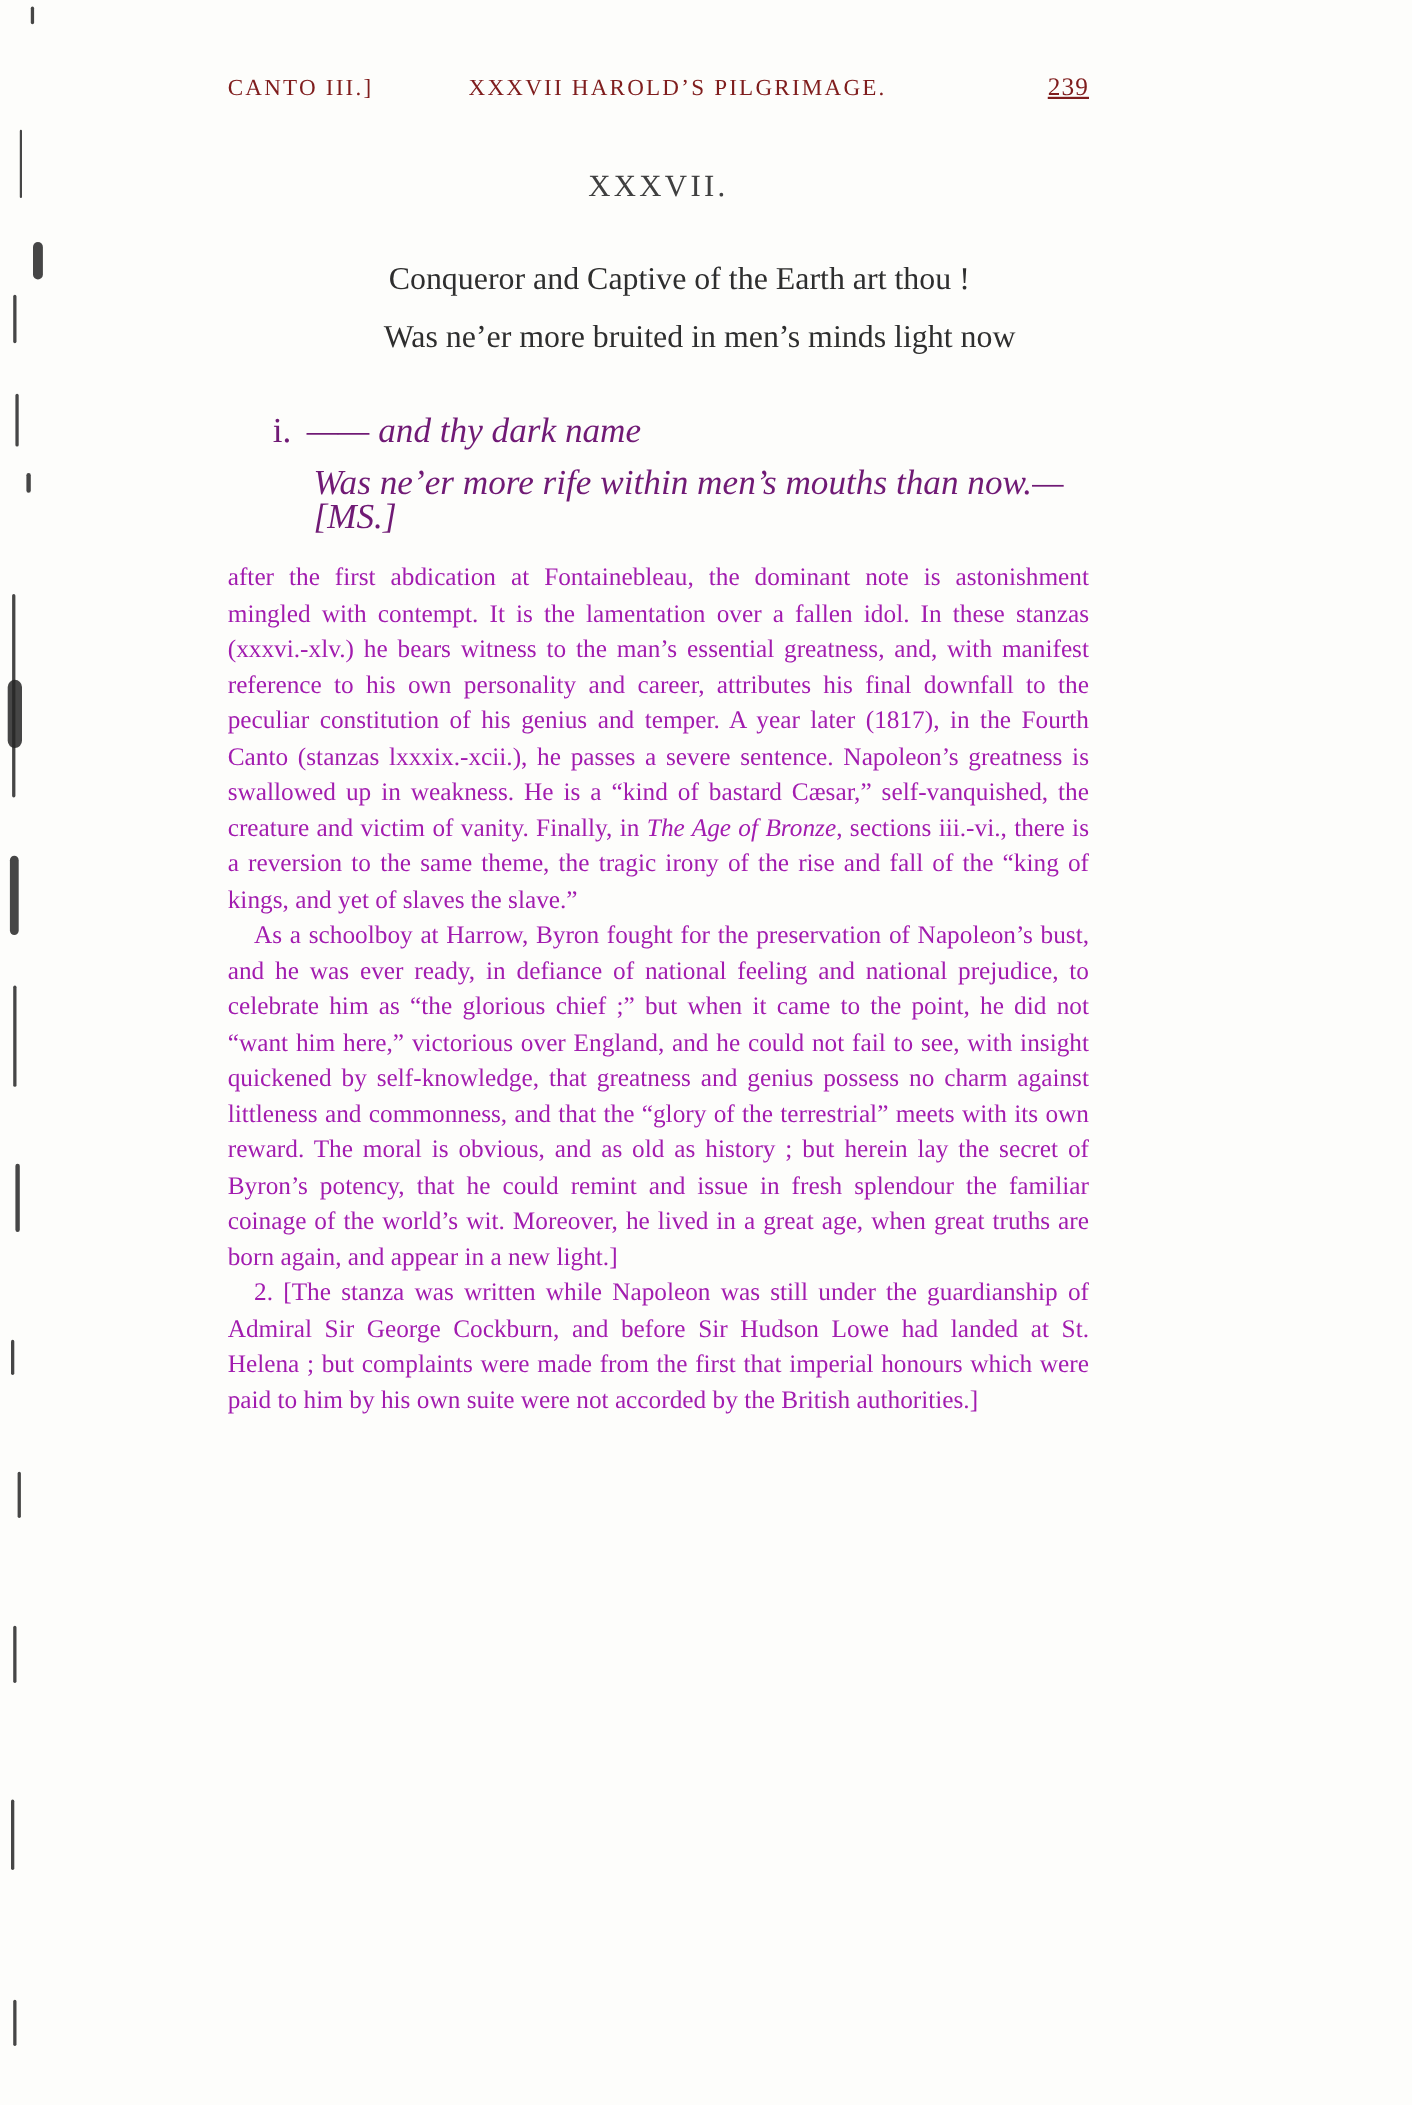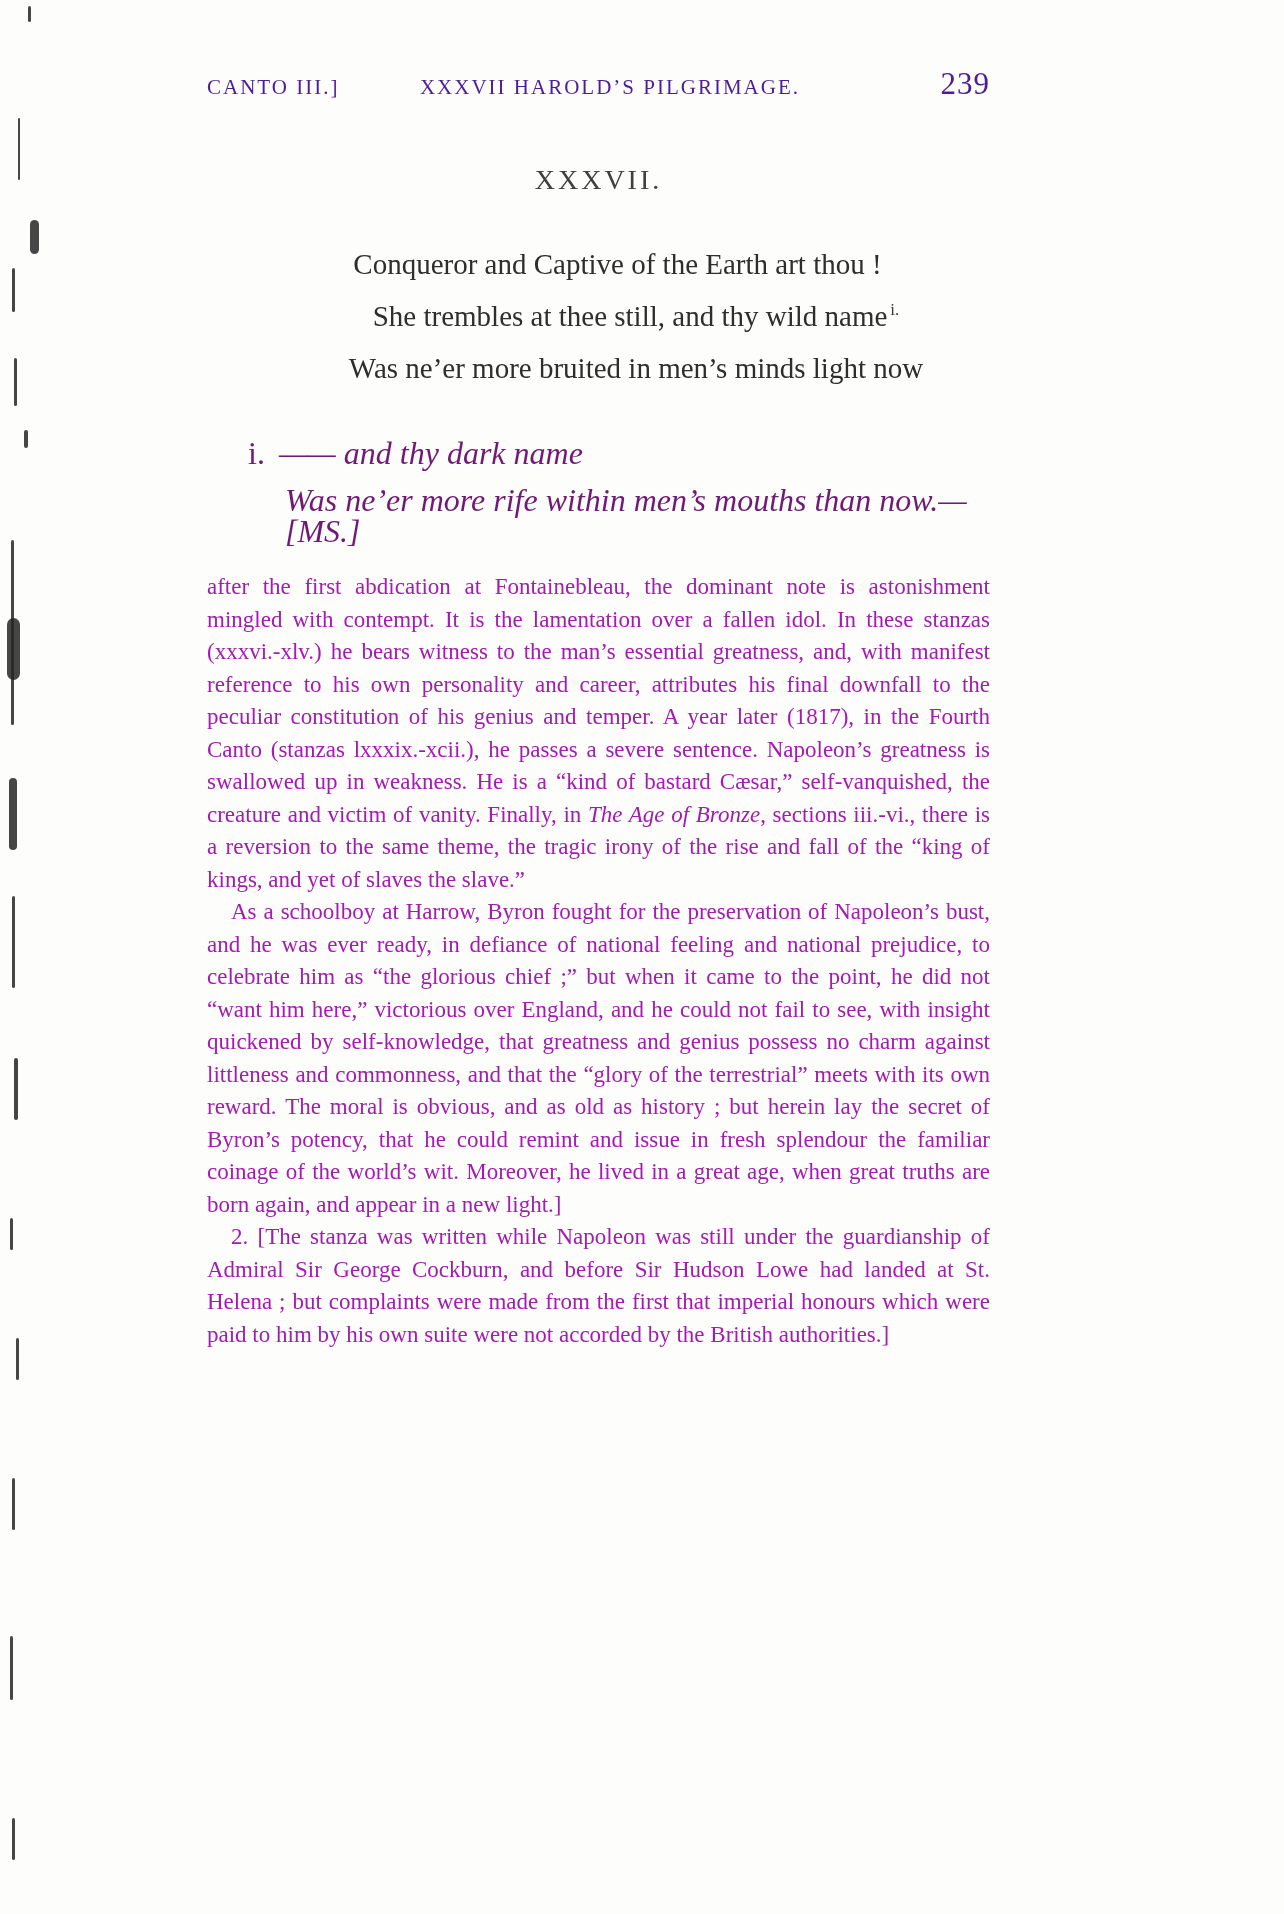--- a/index.html
+++ b/index.html
@@ -29,28 +29,29 @@
     left: 207px;
     top: 66px;
     width: 783px;
   }
   .running-header {
     display: flex;
     justify-content: space-between;
     align-items: baseline;
     font-size: 21px;
     letter-spacing: 2px;
-    color: #4c1d95;
+    color: #7f1d1d;
   }
   .running-header .canto { flex: 0 0 auto; }
   .running-header .title { flex: 1 1 auto; text-align: center; padding-right: 60px; }
   .running-header .pagenum {
     flex: 0 0 auto;
-    font-size: 31px;
+    font-size: 23px;
     letter-spacing: 1px;
+    text-decoration: underline;
   }
   .stanza-number {
     margin-top: 62px;
     text-align: center;
     font-size: 28px;
     letter-spacing: 3px;
     color: #404040;
   }
   .verse {
     margin-top: 42px;
@@ -130,23 +131,20 @@
       <span class="pagenum">239</span>
     </div>
 
     <div class="stanza-number">XXXVII.</div>
 
     <div class="verse">
       <div class="verse-line first-line">
         <span>Conqueror and Captive of the Earth art thou !</span>
       </div>
       <div class="verse-line">
-        <span>She trembles at thee still, and thy wild name</span><sup class="fn-ref">i.</sup>
-      </div>
-      <div class="verse-line">
         <span>Was ne’er more bruited in men’s minds light now</span>
       </div>
     </div>
 
     <div class="footnote">
       <div class="fn-row">
         <span class="fn-marker">i.</span><span>—— and thy dark name</span>
       </div>
       <div class="fn-cont">
         <span>Was ne’er more rife within men’s mouths than now.—[MS.]</span>

